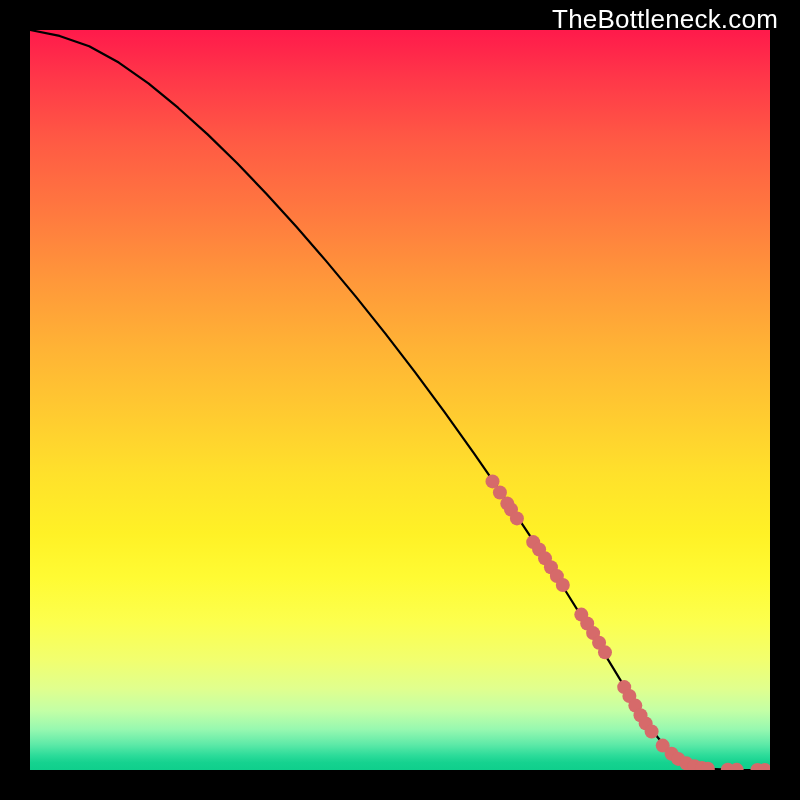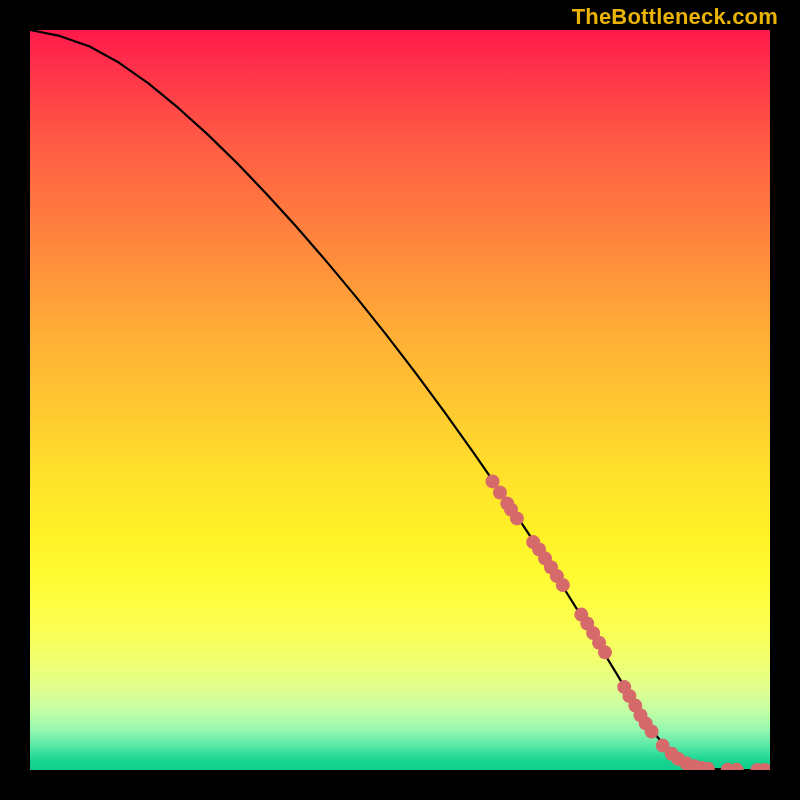--- a/index.html
+++ b/index.html
@@ -14,23 +14,23 @@
   .frame {
     position: relative;
     width: 800px;
     height: 800px;
     background: #000;
   }
   .watermark {
     position: absolute;
     top: 4px;
     right: 22px;
-    color: #eab308;
-    font-size: 22px;
-    font-weight: 700;
+    color: #ffffff;
+    font-size: 26px;
+    font-weight: 400;
     letter-spacing: 0.2px;
     z-index: 4;
   }
   .plot-area {
     position: absolute;
     left: 30px;
     top: 30px;
     width: 740px;
     height: 740px;
     background: linear-gradient(to bottom,

